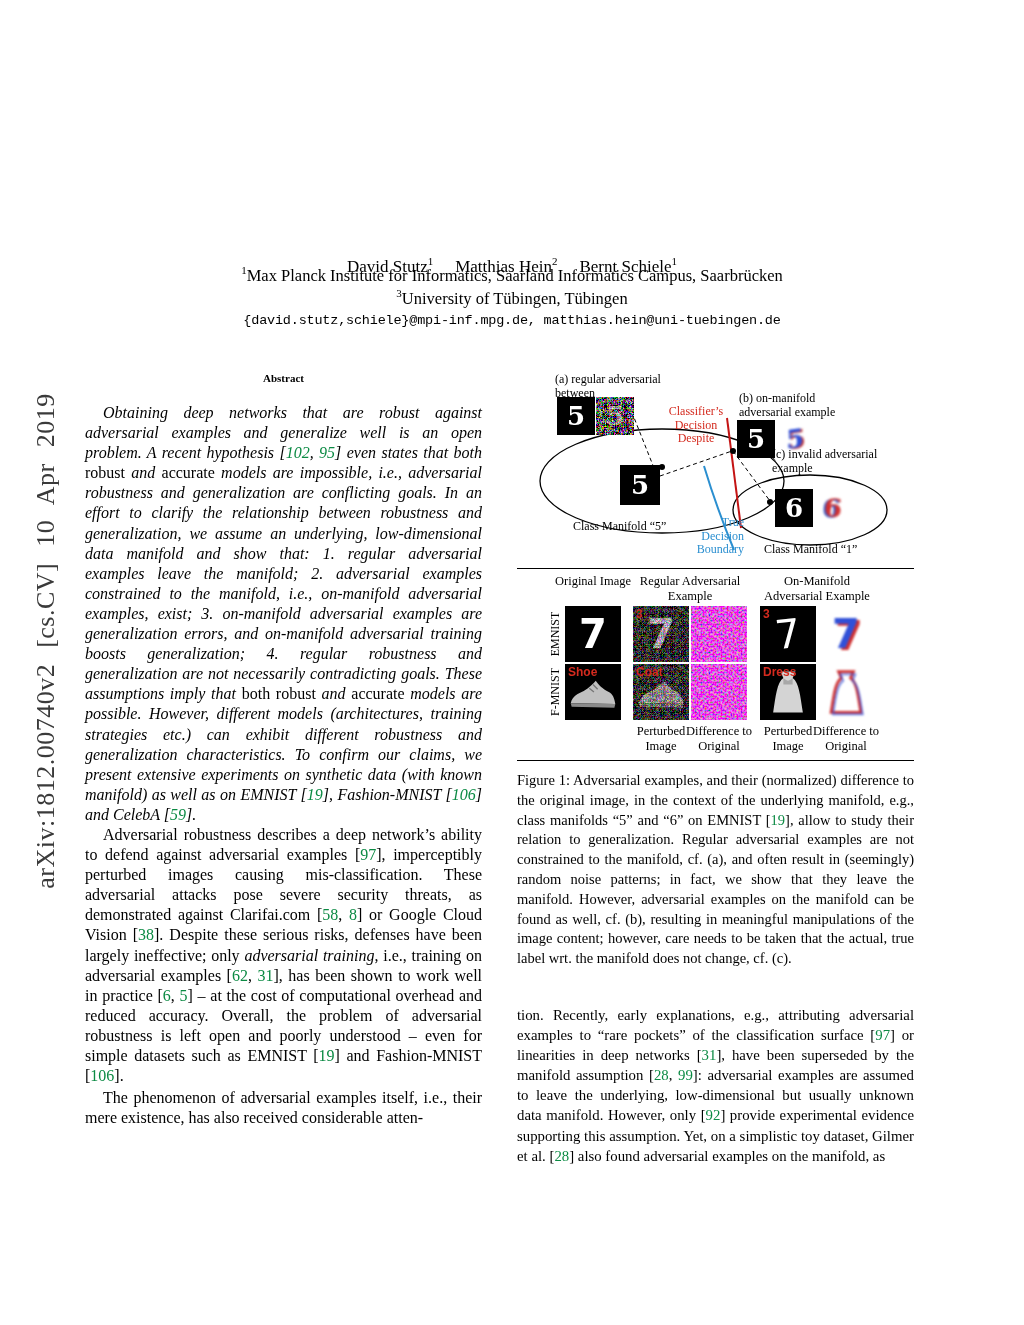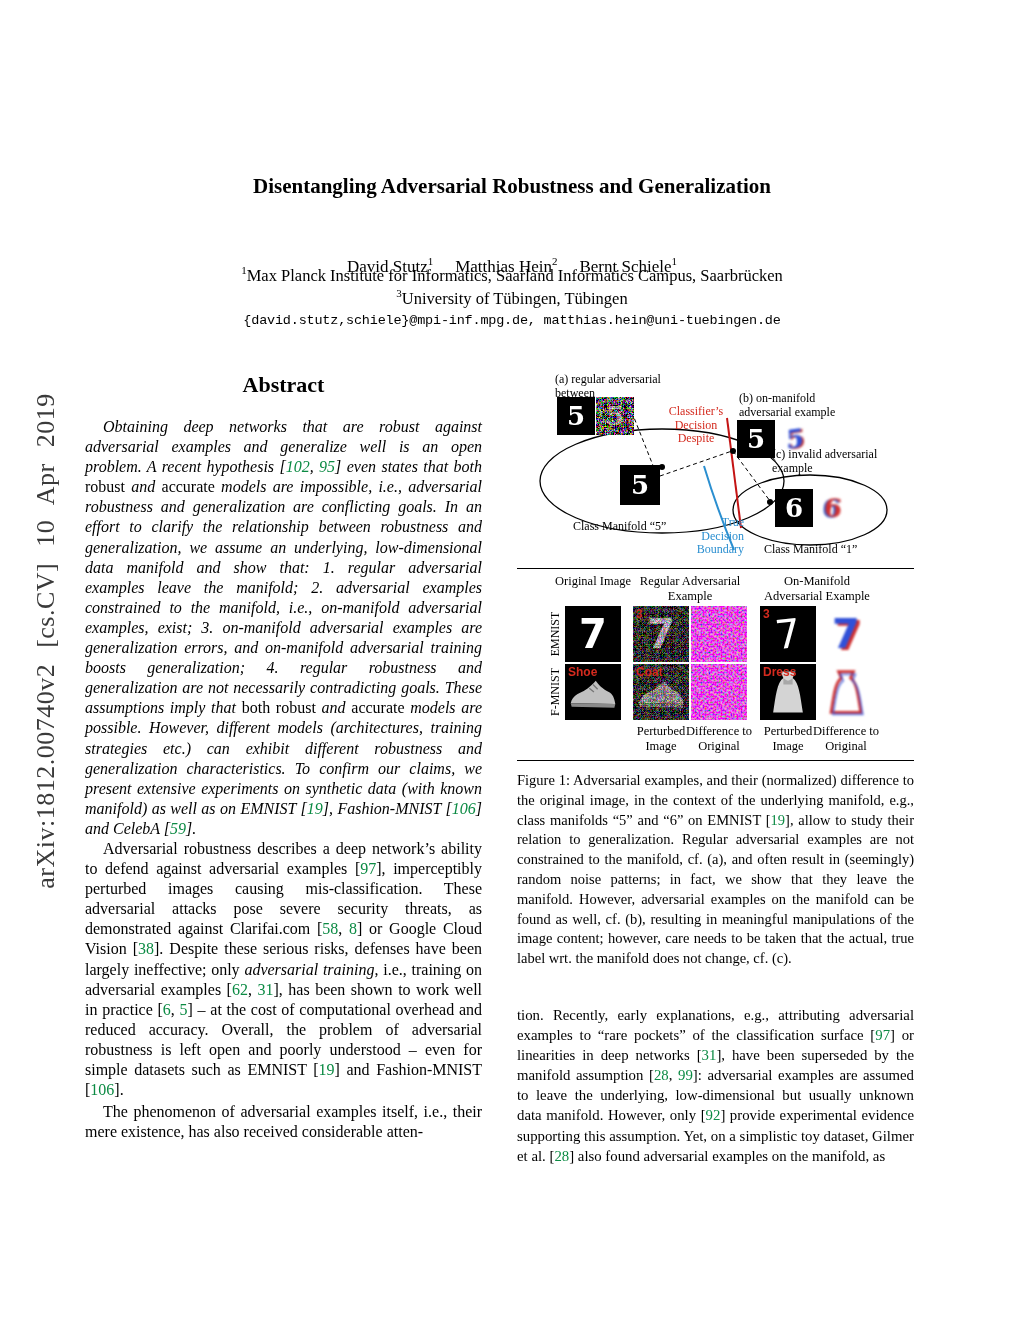--- a/index.html
+++ b/index.html
@@ -16,21 +16,21 @@
              gap:22px; font-size:17px; }
   .authors sup, .affil sup { font-size:11px; }
   .affil { position:absolute; left:0; width:100%; text-align:center; font-size:16.5px; }
   .emails { position:absolute; top:313px; left:0; width:100%; text-align:center;
             font-family:"Liberation Mono", monospace; font-size:13.5px; letter-spacing:-0.2px; }
 
   .col { position:absolute; width:397px; }
   .col-left  { left:85px;  top:372px; }
   .col-right { left:517px; top:368px; }
 
-  .abstract-head { text-align:center; font-size:22px; font-weight:bold; margin-bottom:19px; }
+  .abstract-head { text-align:center; font-size:11px; font-weight:bold; margin-bottom:19px; }
   .body-text { font-size:16px; line-height:20.1px; text-align:justify; }
   .abstract-text { font-style:italic; }
   .indent { text-indent:18px; }
   .sec-head { font-size:17.5px; font-weight:bold; margin:23px 0 15px; }
   .seg-cite { color:var(--cite); }
   .seg-up { font-style:normal; }
   .seg-it { font-style:italic; }
 
   
   .fig { position:relative; height:394px; }
@@ -80,21 +80,20 @@
       <feTurbulence type="fractalNoise" baseFrequency="0.5" numOctaves="2" seed="4"></feTurbulence>
       <feColorMatrix type="matrix" values="2.6 -0.6 0 0 -0.2  -0.8 -0.8 -0.8 0 1.3  0 -0.6 2.6 0 -0.2  0 0 0 0 1"></feColorMatrix>
     </filter>
   </defs>
 </svg>
 
 <div class="page">
 
   <div class="arxiv">arXiv:1812.00740v2 [cs.CV] 10 Apr 2019</div>
 
-  <div class="title">Disentangling Adversarial Robustness and Generalization</div>
 
   <div class="authors">
     <span><span>David Stutz</span><sup>1</sup></span>
     <span><span>Matthias Hein</span><sup>2</sup></span>
     <span><span>Bernt Schiele</span><sup>1</sup></span>
   </div>
 
   <div class="affil" style="top:264px"><sup>1</sup><span>Max Planck Institute for Informatics, Saarland Informatics Campus, Saarbrücken</span></div>
   <div class="affil" style="top:287px"><sup>3</sup><span>University of Tübingen, Tübingen</span></div>
 

